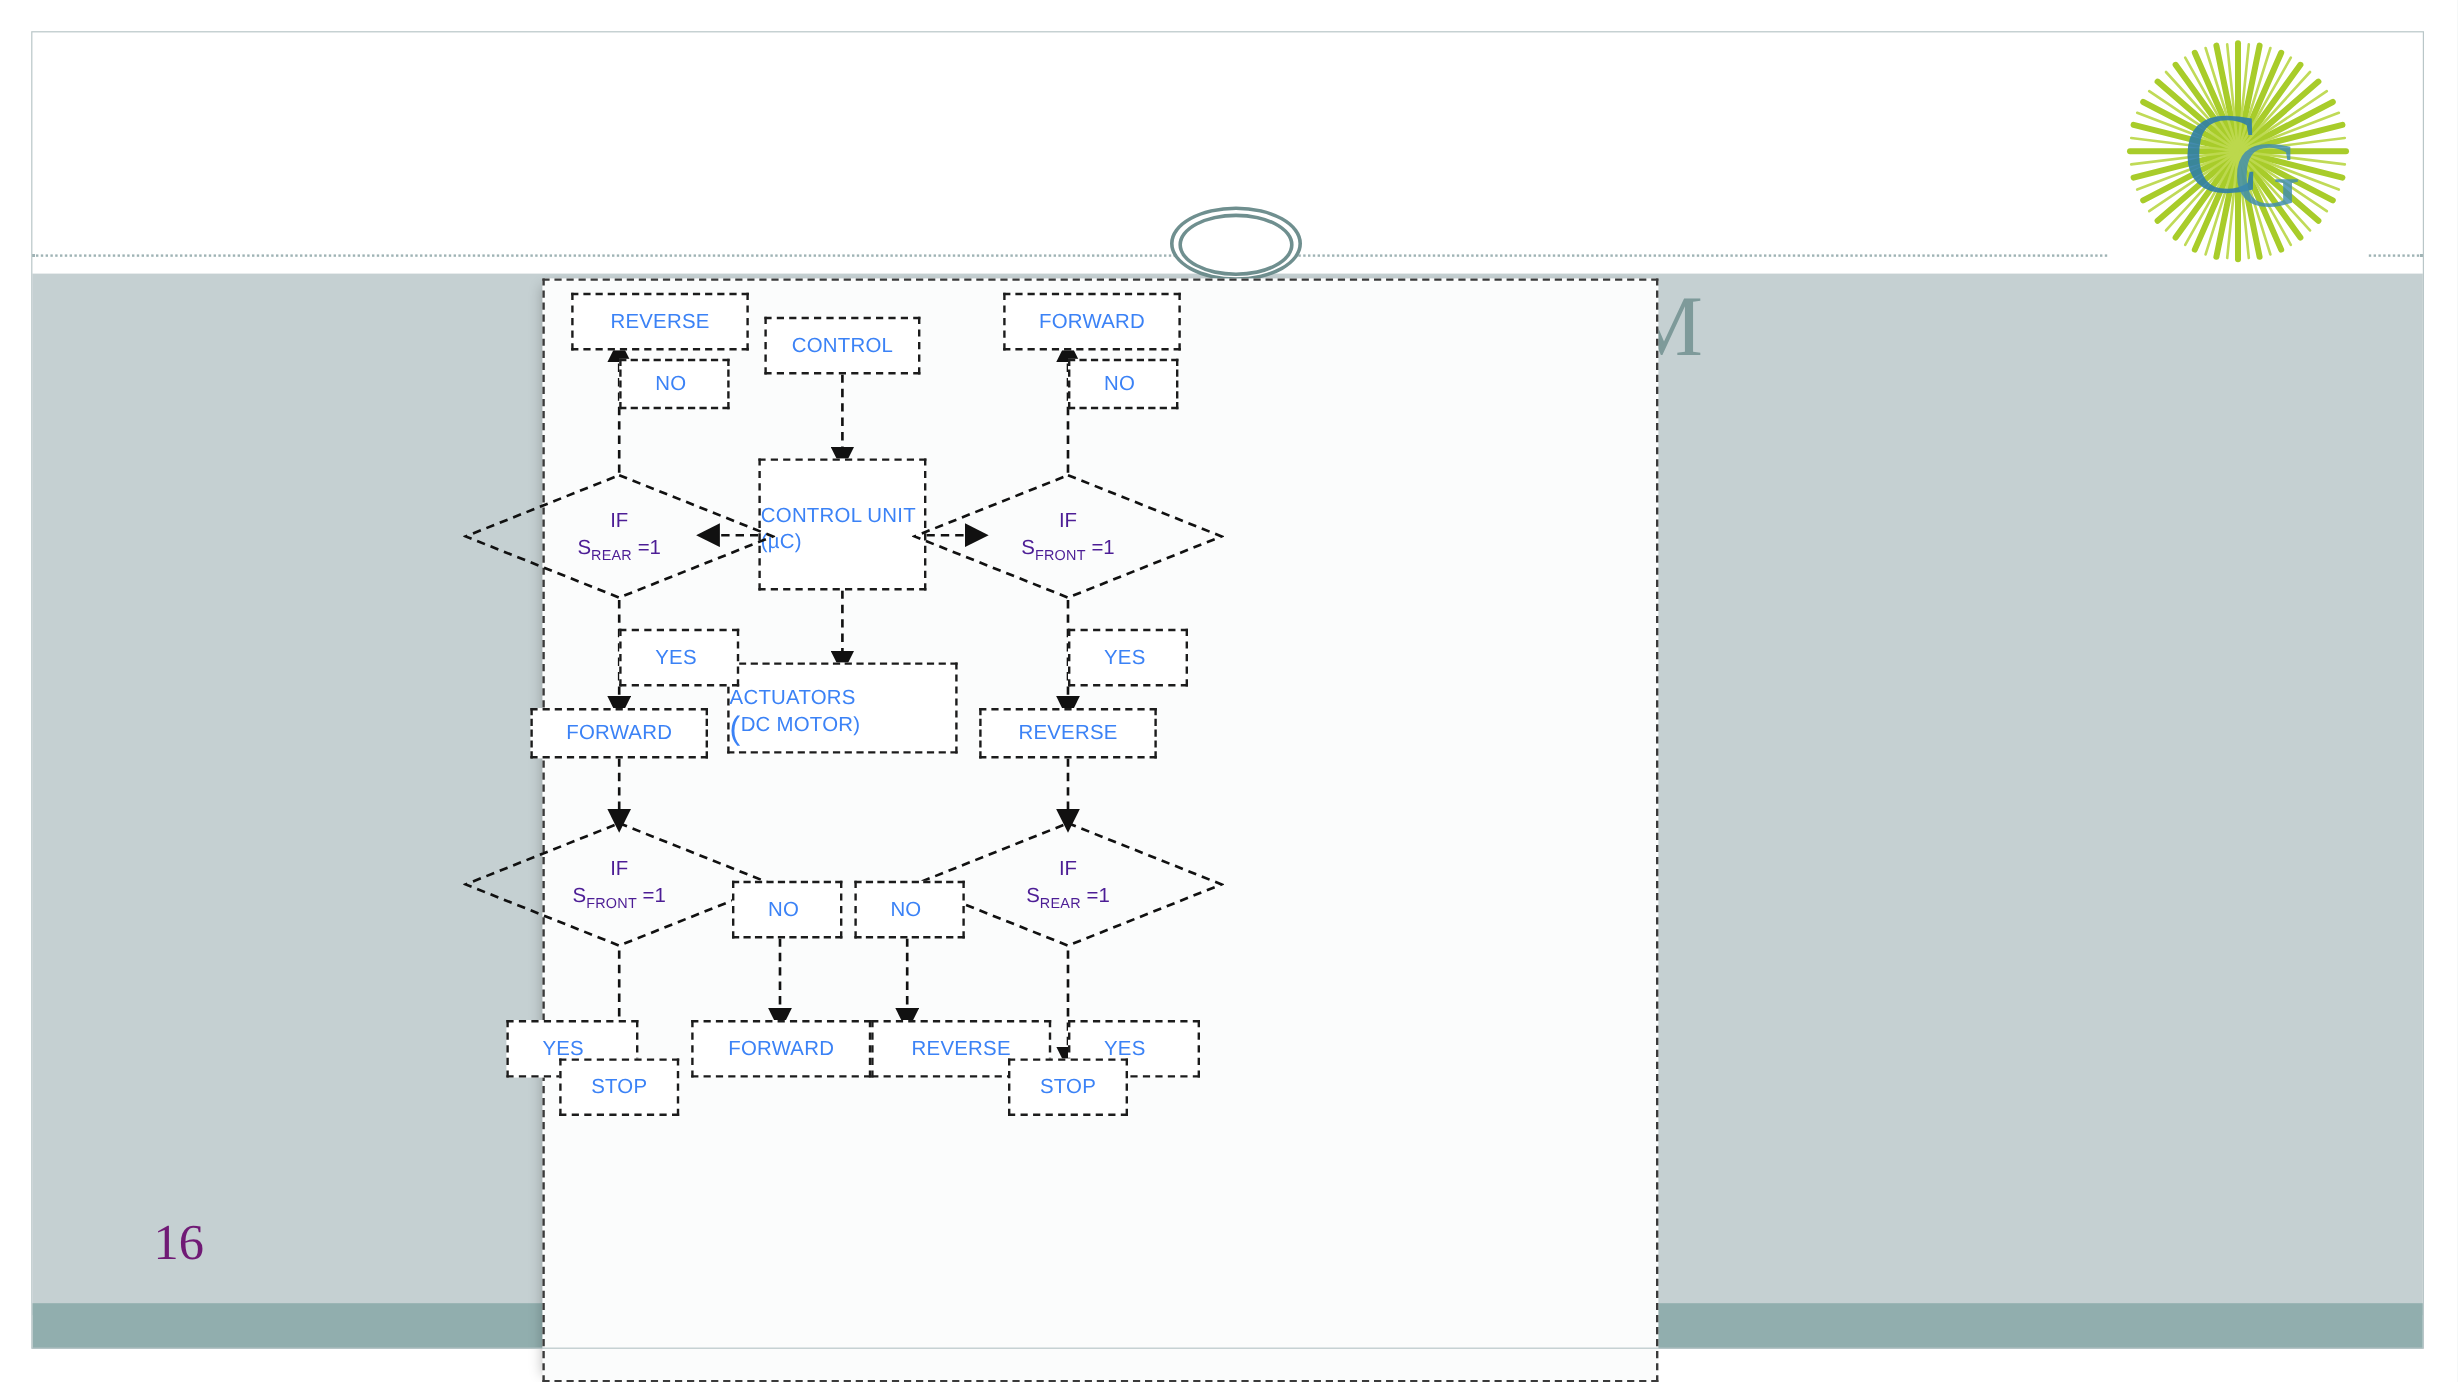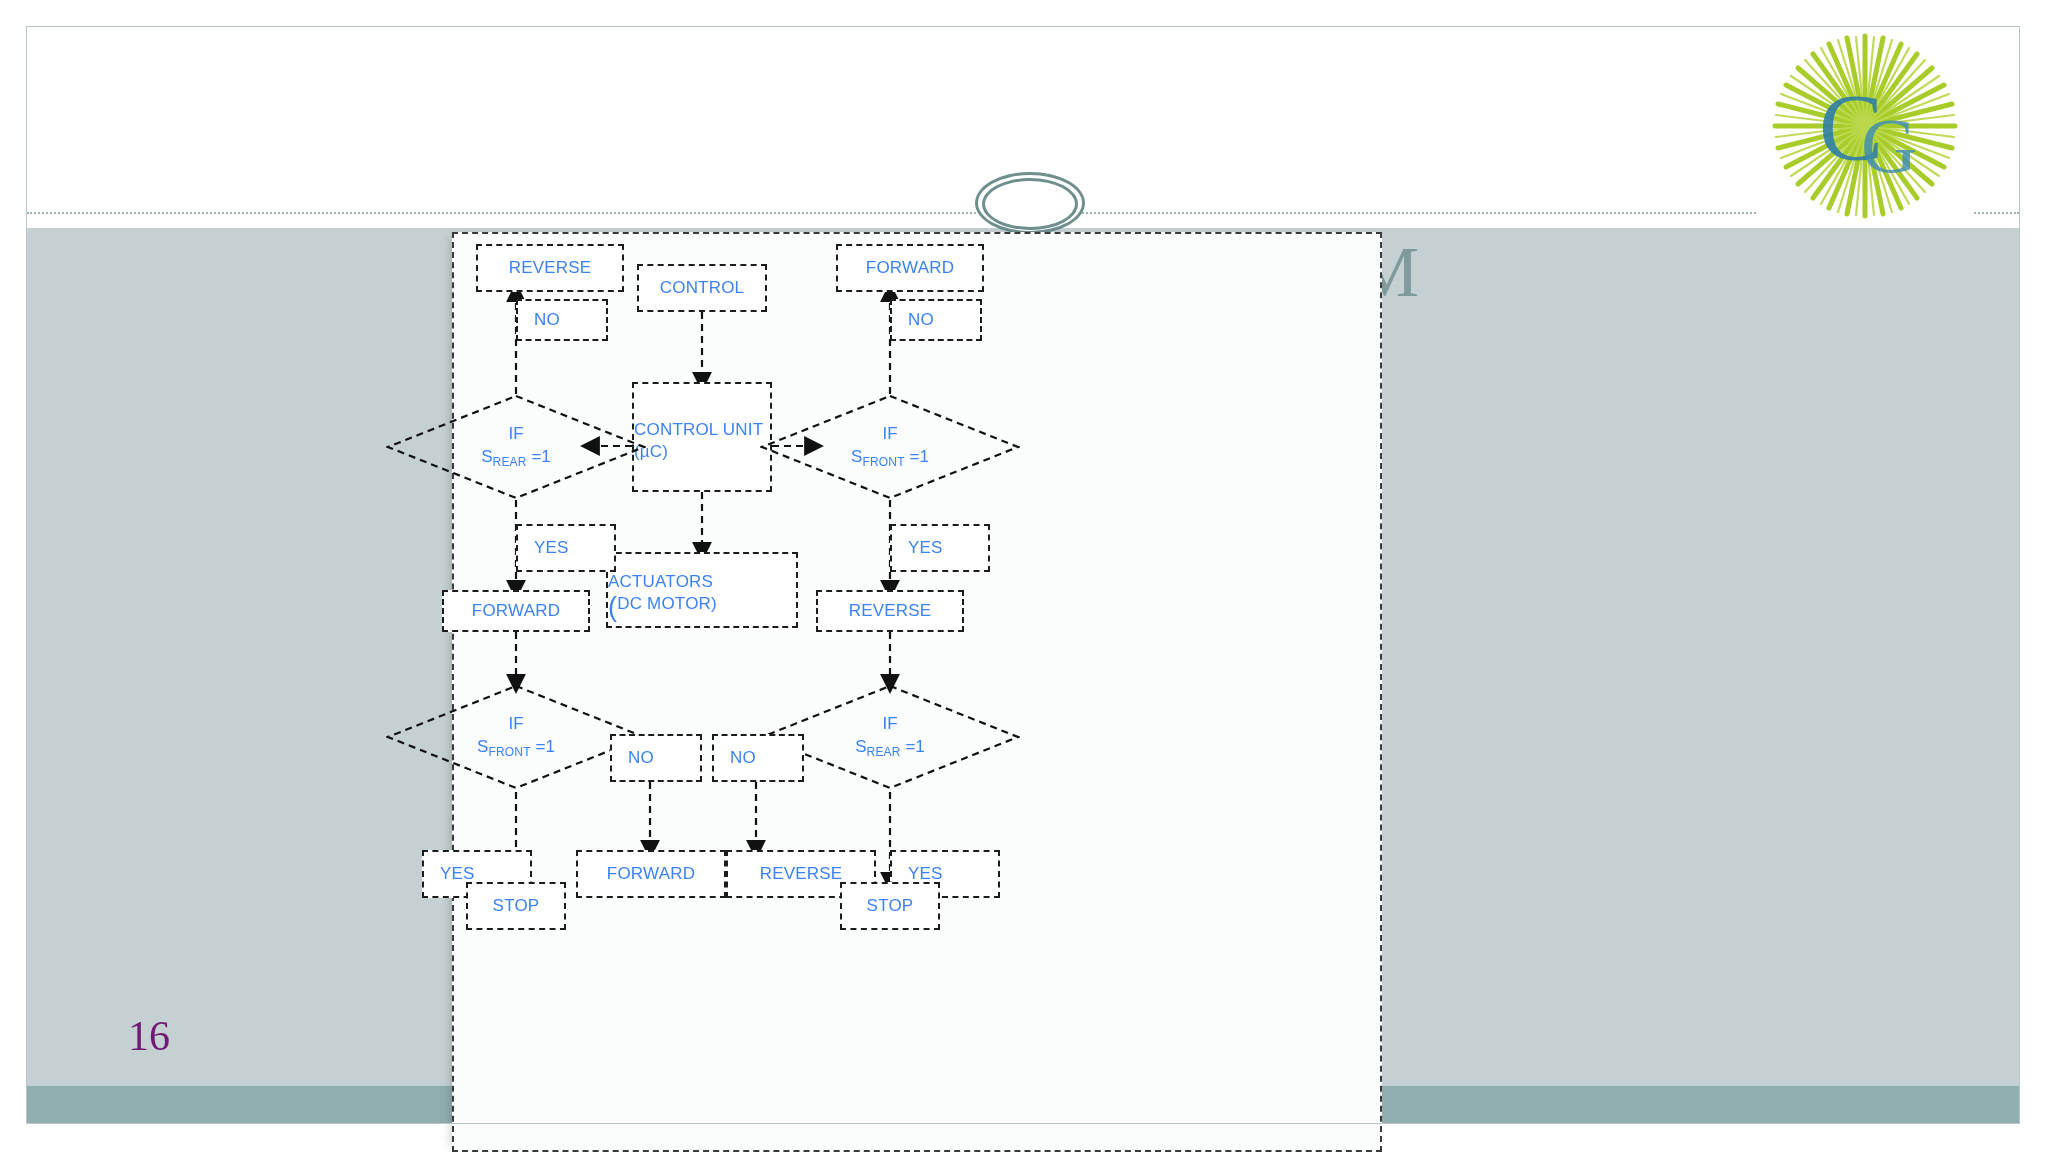--- a/index.html
+++ b/index.html
@@ -80,29 +80,29 @@
     border:2px dashed #1c1c1c;
     background:#ffffff;
     box-sizing:border-box;
     display:flex;align-items:center;justify-content:center;
     text-align:center;
     color:#3b82f6;
     font-size:17px;
     letter-spacing:0.2px;
     line-height:1.25;
   }
-  .dnode.lefttext{justify-content:flex-start;padding-left:16px;}
+  .dnode.lefttext{justify-content:flex-start;padding-left:28px;}
   .dnode.toptext{align-items:flex-start;padding-top:7px;}
 
   .diamond-wrap{position:absolute;}
   .diamond-wrap svg{position:absolute;left:0;top:0;}
   .diamond-label{
     position:absolute;left:0;top:0;width:100%;height:100%;
     display:flex;flex-direction:column;align-items:center;justify-content:center;
-    font-size:17px;color:#3b82f6;line-height:1.35;pointer-events:none;
+    font-size:17px;color:#4c1d95;line-height:1.35;pointer-events:none;
   }
   .diamond-label .l2{white-space:nowrap;}
   .sub{font-size:12px;vertical-align:sub;letter-spacing:0.2px;}
 
   .lines{position:absolute;left:0;top:0;width:930px;height:920px;pointer-events:none;}
   .actu-paren{font-size:27px;line-height:0.9;position:relative;top:3px;}
   .actu-small{font-size:17px;}
 </style>
 </head>
 <body>

